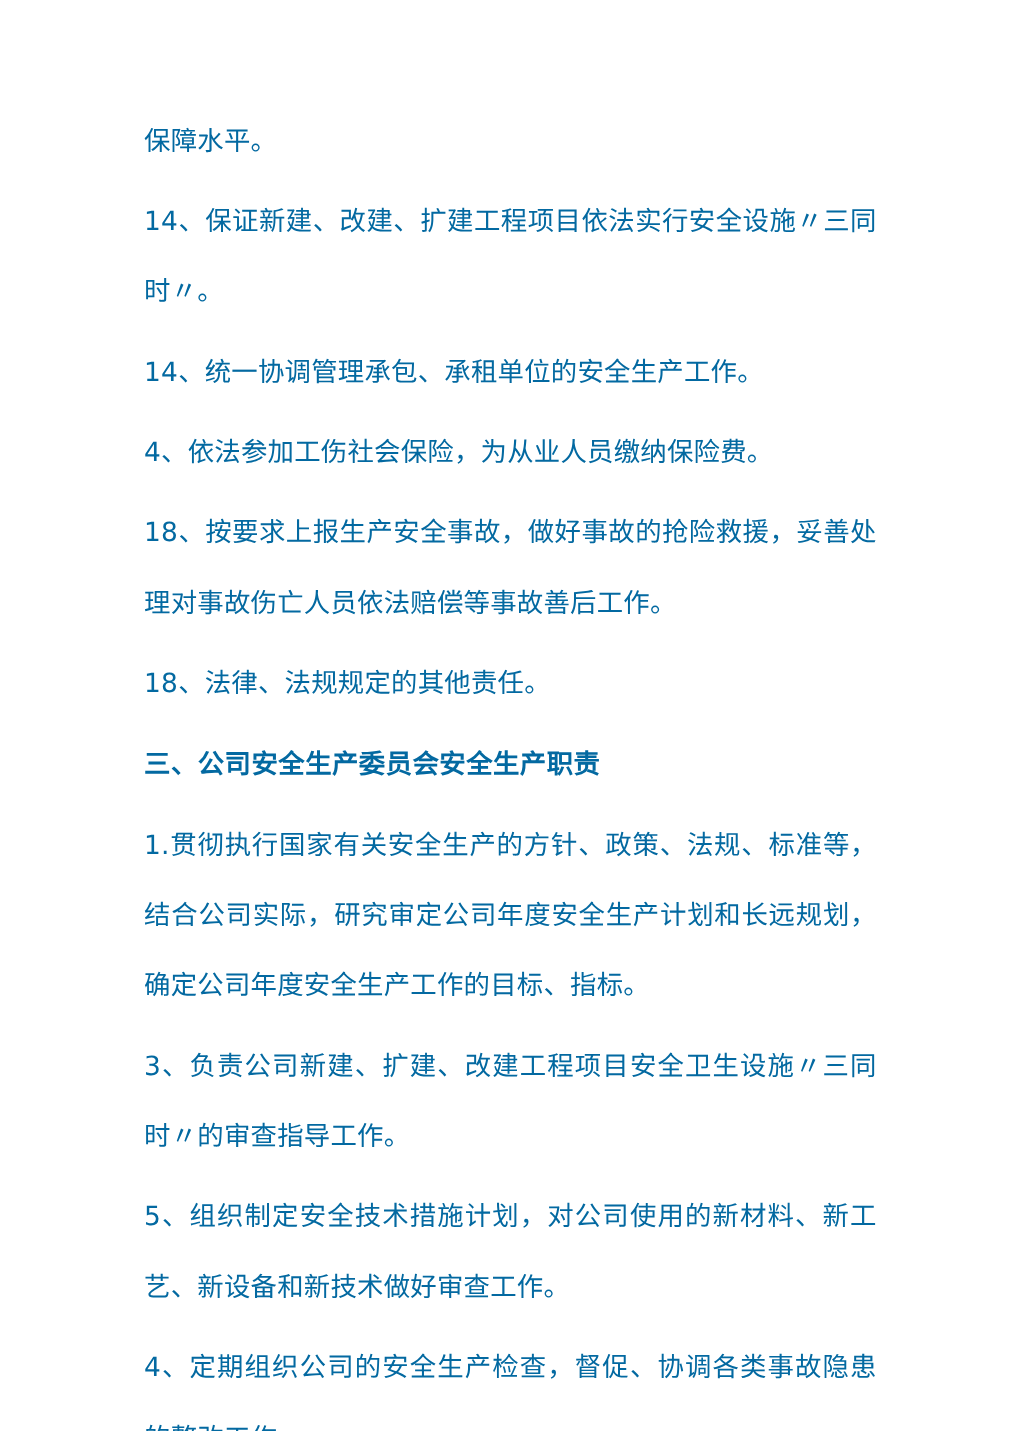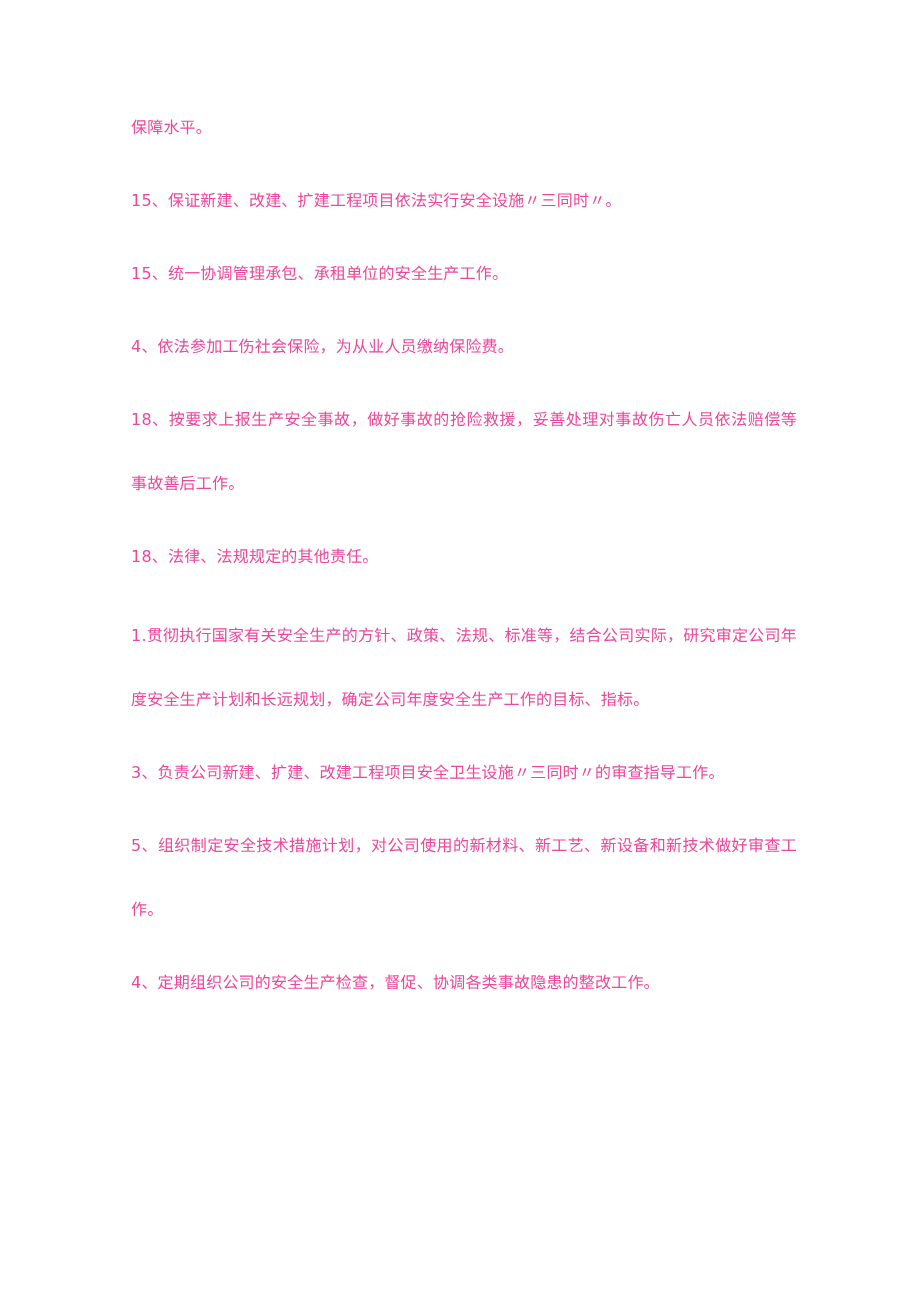--- a/index.html
+++ b/index.html
@@ -27,29 +27,29 @@
 
   .doc-body {
     position: absolute;
     left: 131px;
     top: 96px;
     width: 666px;
   }
 
   
   .para {
-    font-size: 16px;
+    font-size: 24px;
     line-height: 64px;
     letter-spacing: 0.2px;
     text-align: justify;
     text-justify: inter-character;
     margin: 0 0 4px 0;
     word-break: break-all;
     white-space: normal;
-    color: #ec4899;
+    color: #0369a1;
   }
 
   .para.heading {
     font-weight: bold;
     letter-spacing: 0.4px;
   }
 
   
   .gap {
     height: 5px;
@@ -61,35 +61,36 @@
 </style>
 </head>
 <body>
 
 <div class="page">
   <div class="doc-body">
 
     <p class="para">保障水平。</p>
     <div class="gap"></div>
 
-    <p class="para">15、保证新建、改建、扩建工程项目依法实行安全设施〃三同时〃。</p>
+    <p class="para">14、保证新建、改建、扩建工程项目依法实行安全设施〃三同时〃。</p>
     <div class="gap"></div>
 
-    <p class="para">15、统一协调管理承包、承租单位的安全生产工作。</p>
+    <p class="para">14、统一协调管理承包、承租单位的安全生产工作。</p>
     <div class="gap"></div>
 
     <p class="para">4、依法参加工伤社会保险，为从业人员缴纳保险费。</p>
     <div class="gap"></div>
 
     <p class="para">18、按要求上报生产安全事故，做好事故的抢险救援，妥善处理对事故伤亡人员依法赔偿等事故善后工作。</p>
     <div class="gap"></div>
 
     <p class="para">18、法律、法规规定的其他责任。</p>
     <div class="gap-lg"></div>
 
+    <p class="para heading">三、公司安全生产委员会安全生产职责</p>
     <div class="gap"></div>
 
     <p class="para">1.贯彻执行国家有关安全生产的方针、政策、法规、标准等，结合公司实际，研究审定公司年度安全生产计划和长远规划，确定公司年度安全生产工作的目标、指标。</p>
     <div class="gap"></div>
 
     <p class="para">3、负责公司新建、扩建、改建工程项目安全卫生设施〃三同时〃的审查指导工作。</p>
     <div class="gap"></div>
 
     <p class="para">5、组织制定安全技术措施计划，对公司使用的新材料、新工艺、新设备和新技术做好审查工作。</p>
     <div class="gap"></div>

